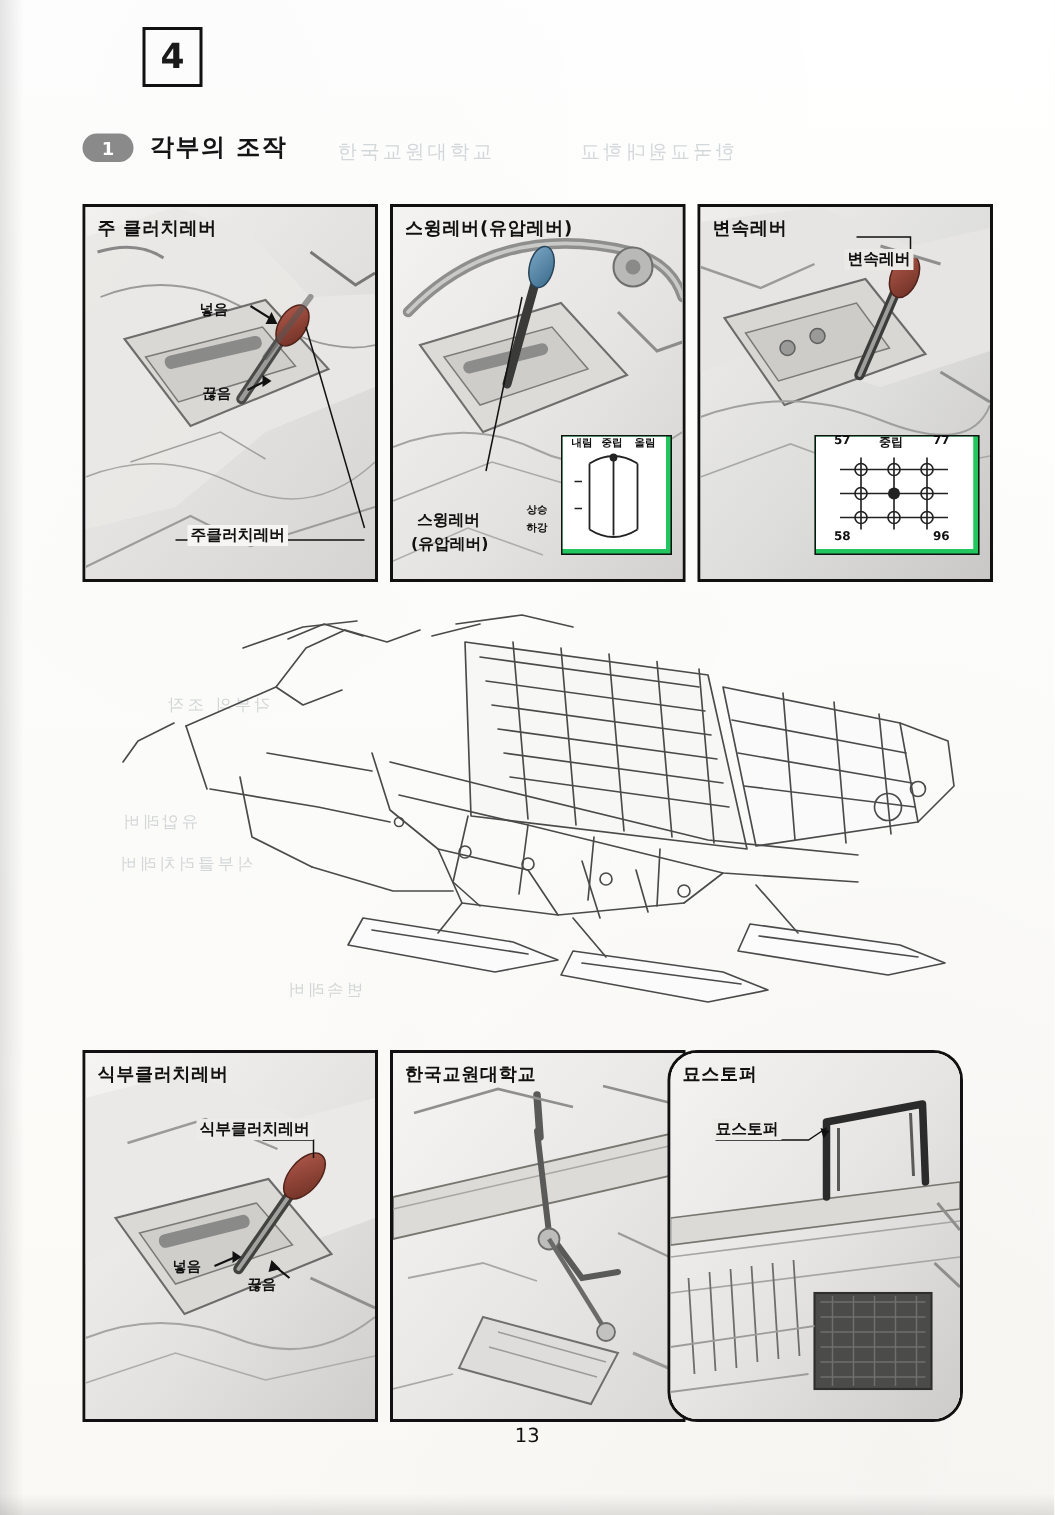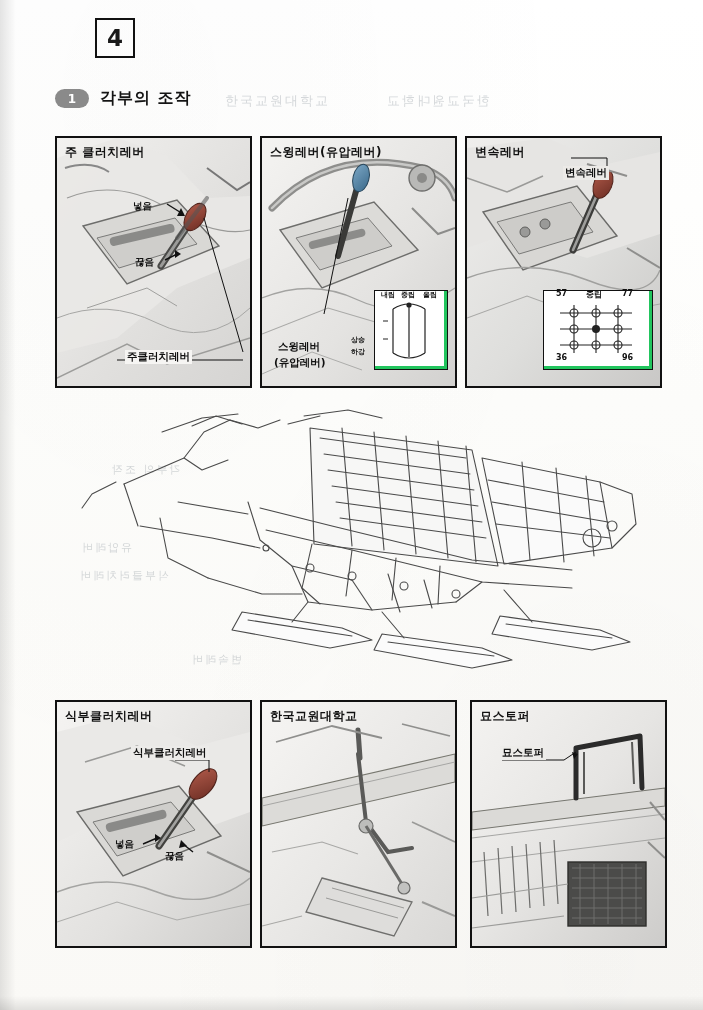--- a/index.html
+++ b/index.html
@@ -362,21 +362,21 @@
         <circle cx="74" cy="22" r="4" fill="none" stroke="#222" stroke-width="1.1"></circle>
         <circle cx="30" cy="38" r="4" fill="none" stroke="#222" stroke-width="1.1"></circle>
         <circle cx="52" cy="38" r="4" fill="#222"></circle>
         <circle cx="74" cy="38" r="4" fill="none" stroke="#222" stroke-width="1.1"></circle>
         <circle cx="30" cy="54" r="4" fill="none" stroke="#222" stroke-width="1.1"></circle>
         <circle cx="52" cy="54" r="4" fill="none" stroke="#222" stroke-width="1.1"></circle>
         <circle cx="74" cy="54" r="4" fill="none" stroke="#222" stroke-width="1.1"></circle>
       </svg>
       <div class="lbl sm" style="left:12px; top:-2px; font-size:8px;">57</div>
       <div class="lbl sm" style="left:78px; top:-2px; font-size:8px;">77</div>
-      <div class="lbl sm" style="left:12px; top:62px; font-size:8px;">36</div>
+      <div class="lbl sm" style="left:12px; top:62px; font-size:8px;">58</div>
       <div class="lbl sm" style="left:78px; top:62px; font-size:8px;">96</div>
       <div class="lbl sm" style="left:42px; top:-2px; font-size:8px;">중립</div>
     </div>
   </div>
 
   <div class="machine">
     <svg width="600" height="292" viewBox="0 0 600 292">
       <g stroke="#4a4a4a" stroke-width="1.1" fill="none" stroke-linecap="round" stroke-linejoin="round">
 
         <path d="M72,86 L132,60 L152,34 L178,22"></path>
@@ -509,21 +509,21 @@
         <path d="M140,22 L188,34" stroke="#8f8f8d" stroke-width="1.8" fill="none"></path>
         <path d="M10,150 L60,140 L96,152" stroke="#a8a8a6" stroke-width="1.2" fill="none"></path>
         <path d="M150,120 L193,140" stroke="#9a9a98" stroke-width="1.6" fill="none"></path>
         <path d="M0,224 L40,214" stroke="#a8a8a6" stroke-width="1.2" fill="none"></path>
         <path d="M160,200 L193,214" stroke="#9a9a98" stroke-width="2" fill="none"></path>
       </svg>
     </div>
     <div class="panel-caption">한국교원대학교</div>
   </div>
 
-  <div class="panel" style="left:470px; top:700px; width:193px; height:244px;">
+  <div class="panel" style="left:445px; top:700px; width:193px; height:244px;border-radius:20px;">
     <div class="photo">
       <svg width="193" height="244" viewBox="0 0 193 244">
         <defs>
           <linearGradient id="g6" x1="0" y1="0" x2="1" y2="1">
             <stop offset="0" stop-color="#f4f3f1"></stop>
             <stop offset="0.5" stop-color="#e6e5e3"></stop>
             <stop offset="1" stop-color="#cdccca"></stop>
           </linearGradient>
         </defs>
         <rect width="193" height="244" fill="url(#g6)"></rect>
@@ -551,16 +551,17 @@
         <path d="M176,140 L193,156" stroke="#8e8e8c" stroke-width="2" fill="none"></path>
 
         <path d="M30,58 L92,58 L104,50" stroke="#111" stroke-width="1" fill="none"></path>
         <path d="M100,50 L106,52 L102,57 Z" fill="#111"></path>
       </svg>
     </div>
     <div class="panel-caption">묘스토퍼</div>
     <div class="lbl" style="left:28px; top:44px; background:#edece9; padding:0 2px;">묘스토퍼</div>
   </div>
 
+  <div class="page-number">13</div>
 
   <div class="edge-shadow"></div>
   <div class="edge-shadow-b"></div>
 </div>
 
 </body></html>

